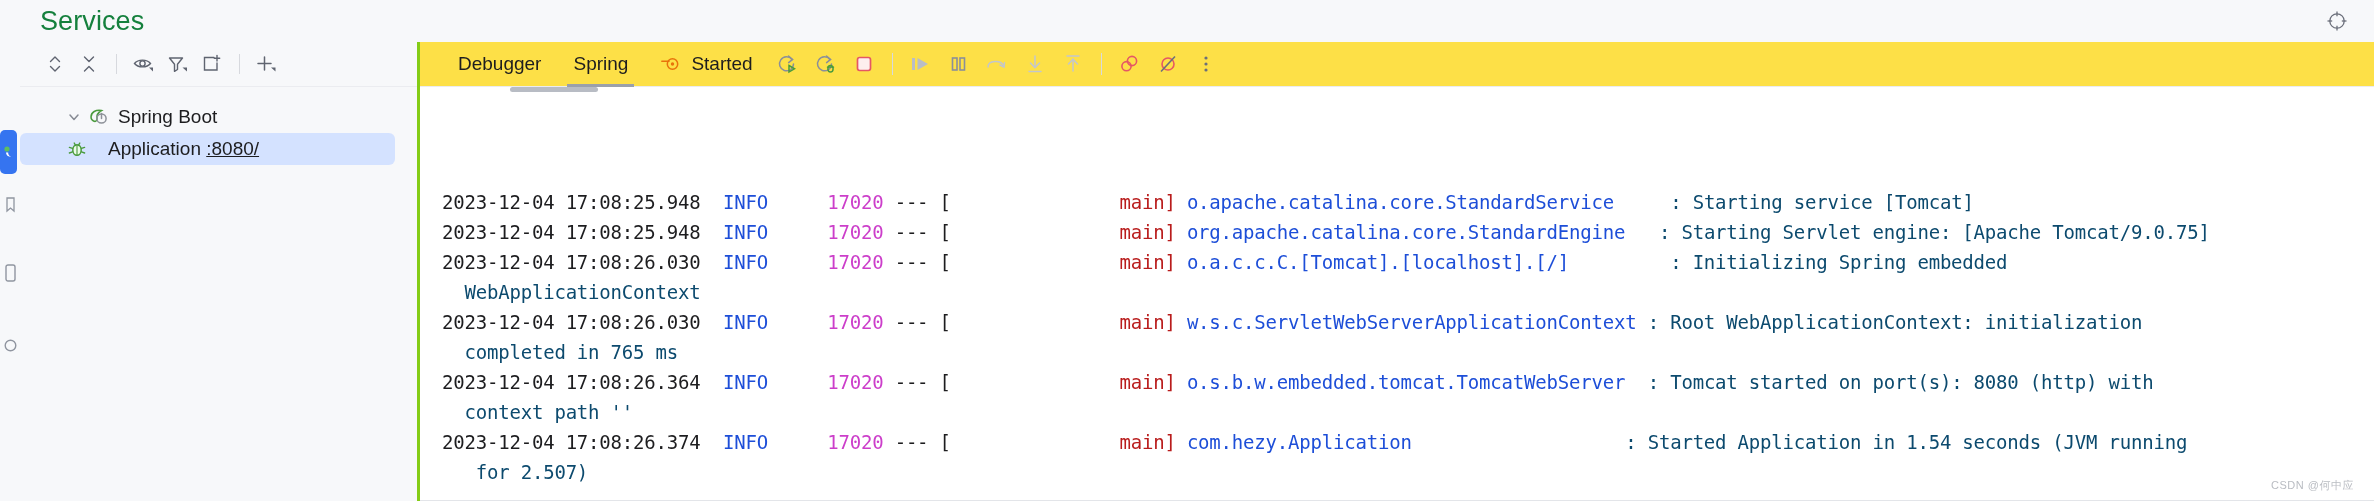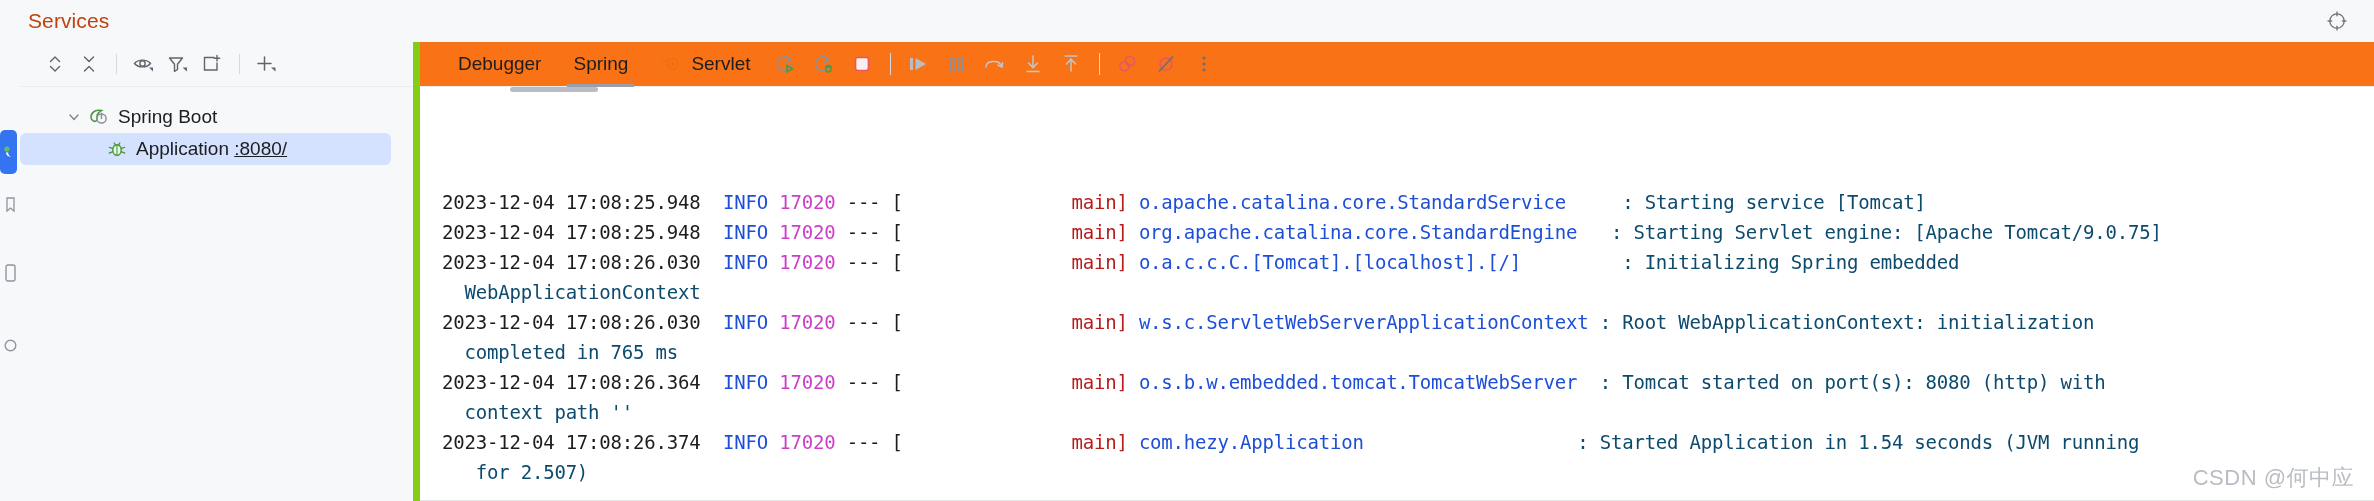--- a/index.html
+++ b/index.html
@@ -26,23 +26,23 @@
   .titlebar {
     position: absolute;
     left: 0; top: 0;
     width: 2374px;
     height: 42px;
     background: #f7f8fa;
     display: flex;
     align-items: center;
   }
   .tool-window-title {
-    margin-left: 28px;
-    font-size: 21px;
-    color: #c2410c;
+    margin-left: 40px;
+    font-size: 27px;
+    color: #15803d;
     letter-spacing: .1px;
   }
   .titlebar-right {
     margin-left: auto;
     margin-right: 22px;
     display: flex;
     align-items: center;
   }
   .icon-btn {
     width: 30px; height: 30px;
@@ -70,21 +70,21 @@
     left: 0px;
   }
 
   
   .left-panel {
     position: absolute;
     left: 20px; top: 42px;
     width: 400px;
     height: 459px;
     background: #f7f8fa;
-    border-right: 7px solid #84cc16;
+    border-right: 3px solid #84cc16;
     box-sizing: border-box;
   }
   .left-toolbar {
     height: 45px;
     display: flex;
     align-items: center;
     padding-left: 18px;
     border-bottom: 1px solid #ebecf0;
     box-sizing: border-box;
   }
@@ -127,33 +127,33 @@
     display: flex; align-items: center; justify-content: center;
     flex: none;
   }
   .node-label { padding-left: 6px; }
   .node-label .link {
     color: #1d1d1f;
     text-decoration: underline;
   }
   .indent-1 { padding-left: 42px; }
   .indent-2 { padding-left: 72px; }
-  .indent-3 { padding-left: 84px; }
+  .indent-3 { padding-left: 44px; gap: 12px; }
 
   
   .right-panel {
     position: absolute;
     left: 420px; top: 42px;
     width: 1954px; height: 459px;
     background: #ffffff;
     box-sizing: border-box;
   }
   .console-toolbar {
     height: 45px;
-    background: #f97316;
+    background: #fde047;
     display: flex;
     align-items: center;
     padding-left: 22px;
     box-sizing: border-box;
     border-bottom: 1px solid #ebecf0;
   }
   .ctab {
     font-size: 19px;
     color: #1d1d1f;
     padding: 0 16px;
@@ -192,40 +192,40 @@
     font-family: "DejaVu Sans Mono", monospace;
     font-size: 19px;
     line-height: 30px;
     color: #1d1d1f;
     white-space: pre;
     letter-spacing: -0.2px;
   }
   .log-line { height: 30px; }
   .c-ts   { color: #1d1d1f; }
   .c-lvl  { color: #1d4ed8; }
-  .c-pid  { color: #cc3eca; }
+  .c-pid  { color: #cc3eca; margin-left: 48px; }
   .c-dash { color: #1d1d1f; }
   .c-thr  { color: #b91c1c; }
   .c-log  { color: #1d4ed8; }
   .c-msg  { color: #0c4a6e; text-align: right; }
 
   
   .log-scroll-top {
     position: absolute;
     left: 90px; top: 0;
     width: 88px; height: 5px;
     background: #b8bcc4;
     border-radius: 3px;
   }
 
   .watermark {
     position: absolute;
     right: 20px; bottom: 8px;
     font-family: "Liberation Sans", sans-serif;
-    font-size: 22px;
+    font-size: 11px;
     color: #b9bcc2;
     letter-spacing: .5px;
   }
   .bottom-rule {
     position: absolute;
     left: 0; bottom: 0;
     width: 2374px; height: 1px;
     background: #e3e5e9;
   }
 </style>
@@ -370,21 +370,21 @@
       </div>
 
       <div class="ctab">
         <span class="tabicon">
           <svg width="22" height="20" viewBox="0 0 22 20" fill="none" stroke="#e8730b" stroke-width="1.5">
             <circle cx="12.5" cy="10" r="5.2"></circle>
             <circle cx="12.5" cy="10" r="1.7" fill="#e8730b" stroke="none"></circle>
             <line x1="1.8" y1="7.2" x2="9" y2="7.2" stroke-linecap="round"></line>
           </svg>
         </span>
-        <span>Servlet</span>
+        <span>Started</span>
       </div>
 
       <div class="ct-icon">
         <svg width="24" height="22" viewBox="0 0 24 22" fill="none" stroke="#77b255" stroke-width="1.5" stroke-linecap="round">
           <path d="M16 6.5 A7 7 0 1 0 17.5 11" stroke="#8b8f99"></path>
           <polyline points="12.5,3 16.6,6.4 12.6,9.6" stroke="#8b8f99" fill="none"></polyline>
           <path d="M13 12.5 L18.5 15.8 L13 19 Z" fill="none" stroke="#4a9b3d"></path>
         </svg>
       </div>
 

